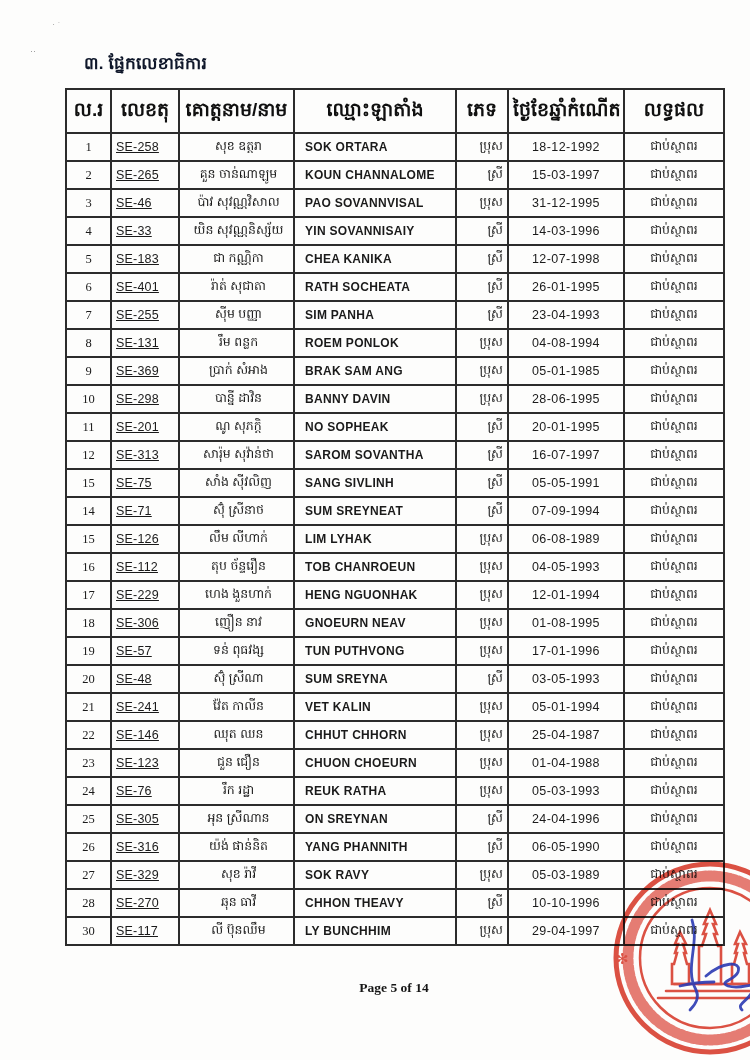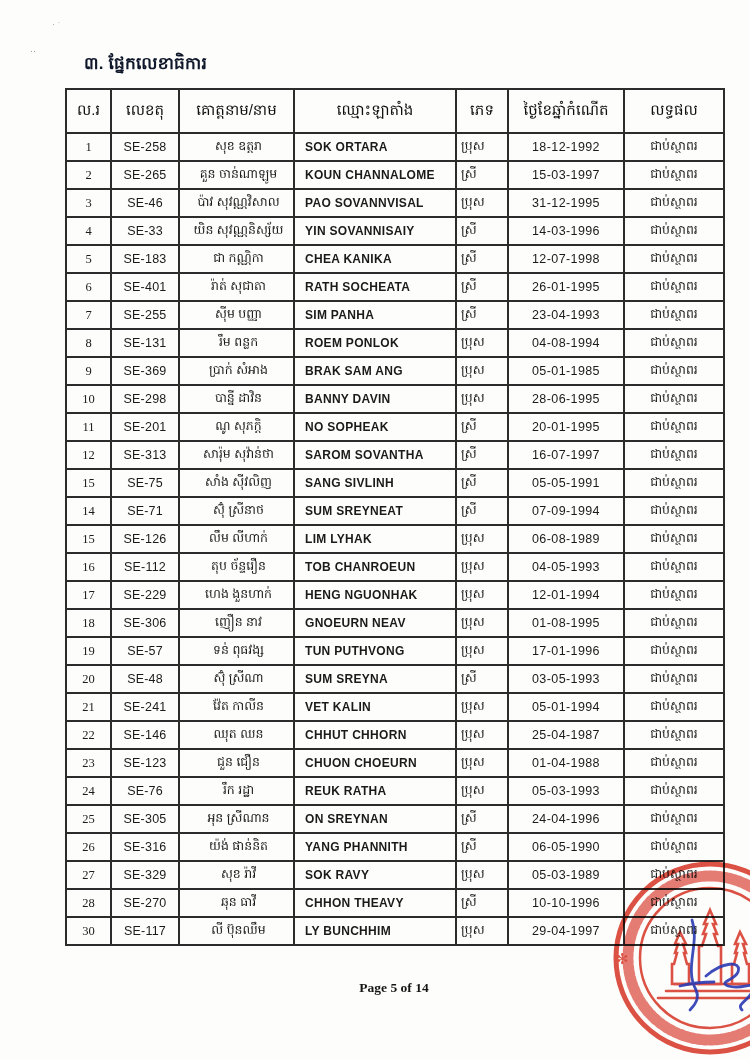--- a/index.html
+++ b/index.html
@@ -27,29 +27,29 @@
     position:absolute;left:65px;top:88px;width:658px;
     border-collapse:collapse;table-layout:fixed;
     background:transparent;
   }
   .roster th,.roster td{
     border:2px solid #2c2c2c;
     padding:0 4px;
     overflow:hidden;white-space:nowrap;
   }
   .roster th{
-    height:42px;font-size:15px;font-weight:normal;text-align:center;
+    height:42px;font-size:19px;font-weight:bold;text-align:center;
     color:#101010;
   }
   .roster td{height:26px;font-size:12.5px;color:#1a1a1a;}
   td.c-no{text-align:center;font-family:"Liberation Serif","DejaVu Serif",serif;font-size:12.5px;}
-  td.c-desk{text-align:center;letter-spacing:0.2px;}
+  td.c-desk{text-align:left;letter-spacing:0.2px;text-decoration:underline;}
   td.c-kname{text-align:center;padding-left:8px;}
   td.c-lname{text-align:left;padding-left:10px;font-weight:600;letter-spacing:0.3px;font-size:12px;}
-  td.c-gender{text-align:left;}
+  td.c-gender{text-align:right;}
   td.c-dob{text-align:center;letter-spacing:0.4px;}
   td.c-result{text-align:center;}
 
   .page-footer{
     position:absolute;left:0;top:980px;width:788px;text-align:center;
     font-family:"Liberation Serif","DejaVu Serif",serif;
     font-size:13.5px;font-weight:bold;color:#151515;
   }
 
   .stamp-wrap{

